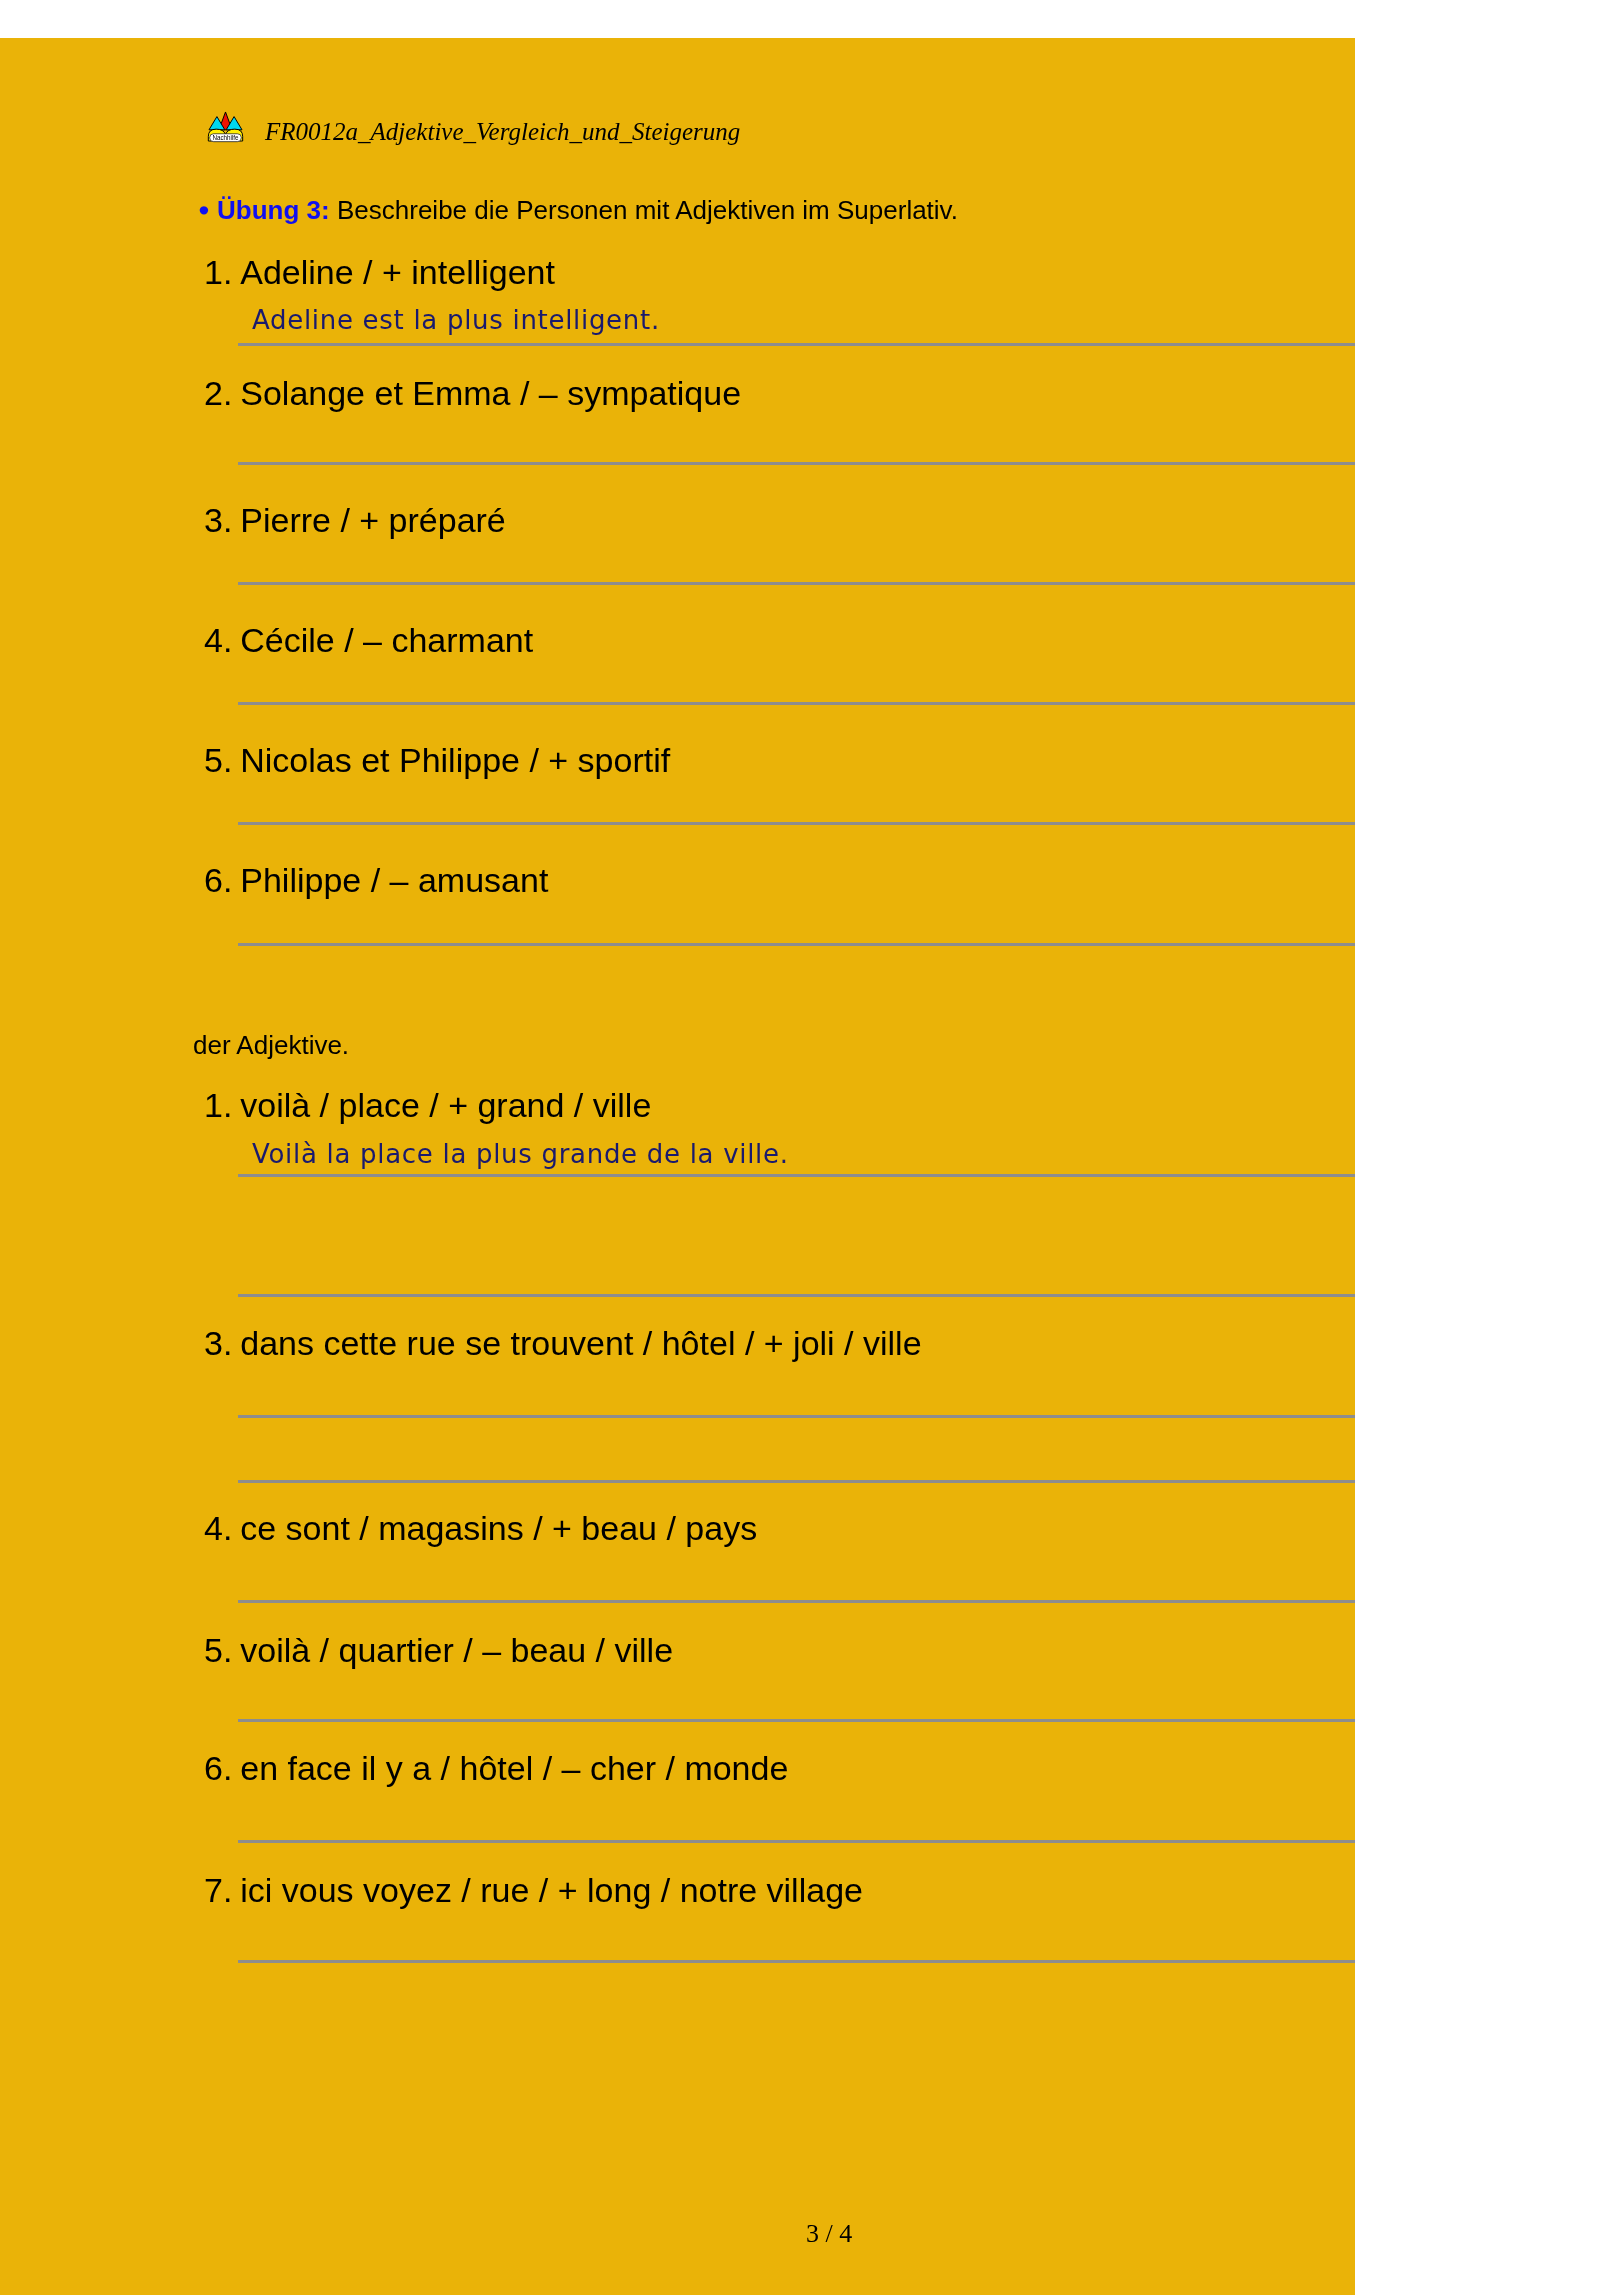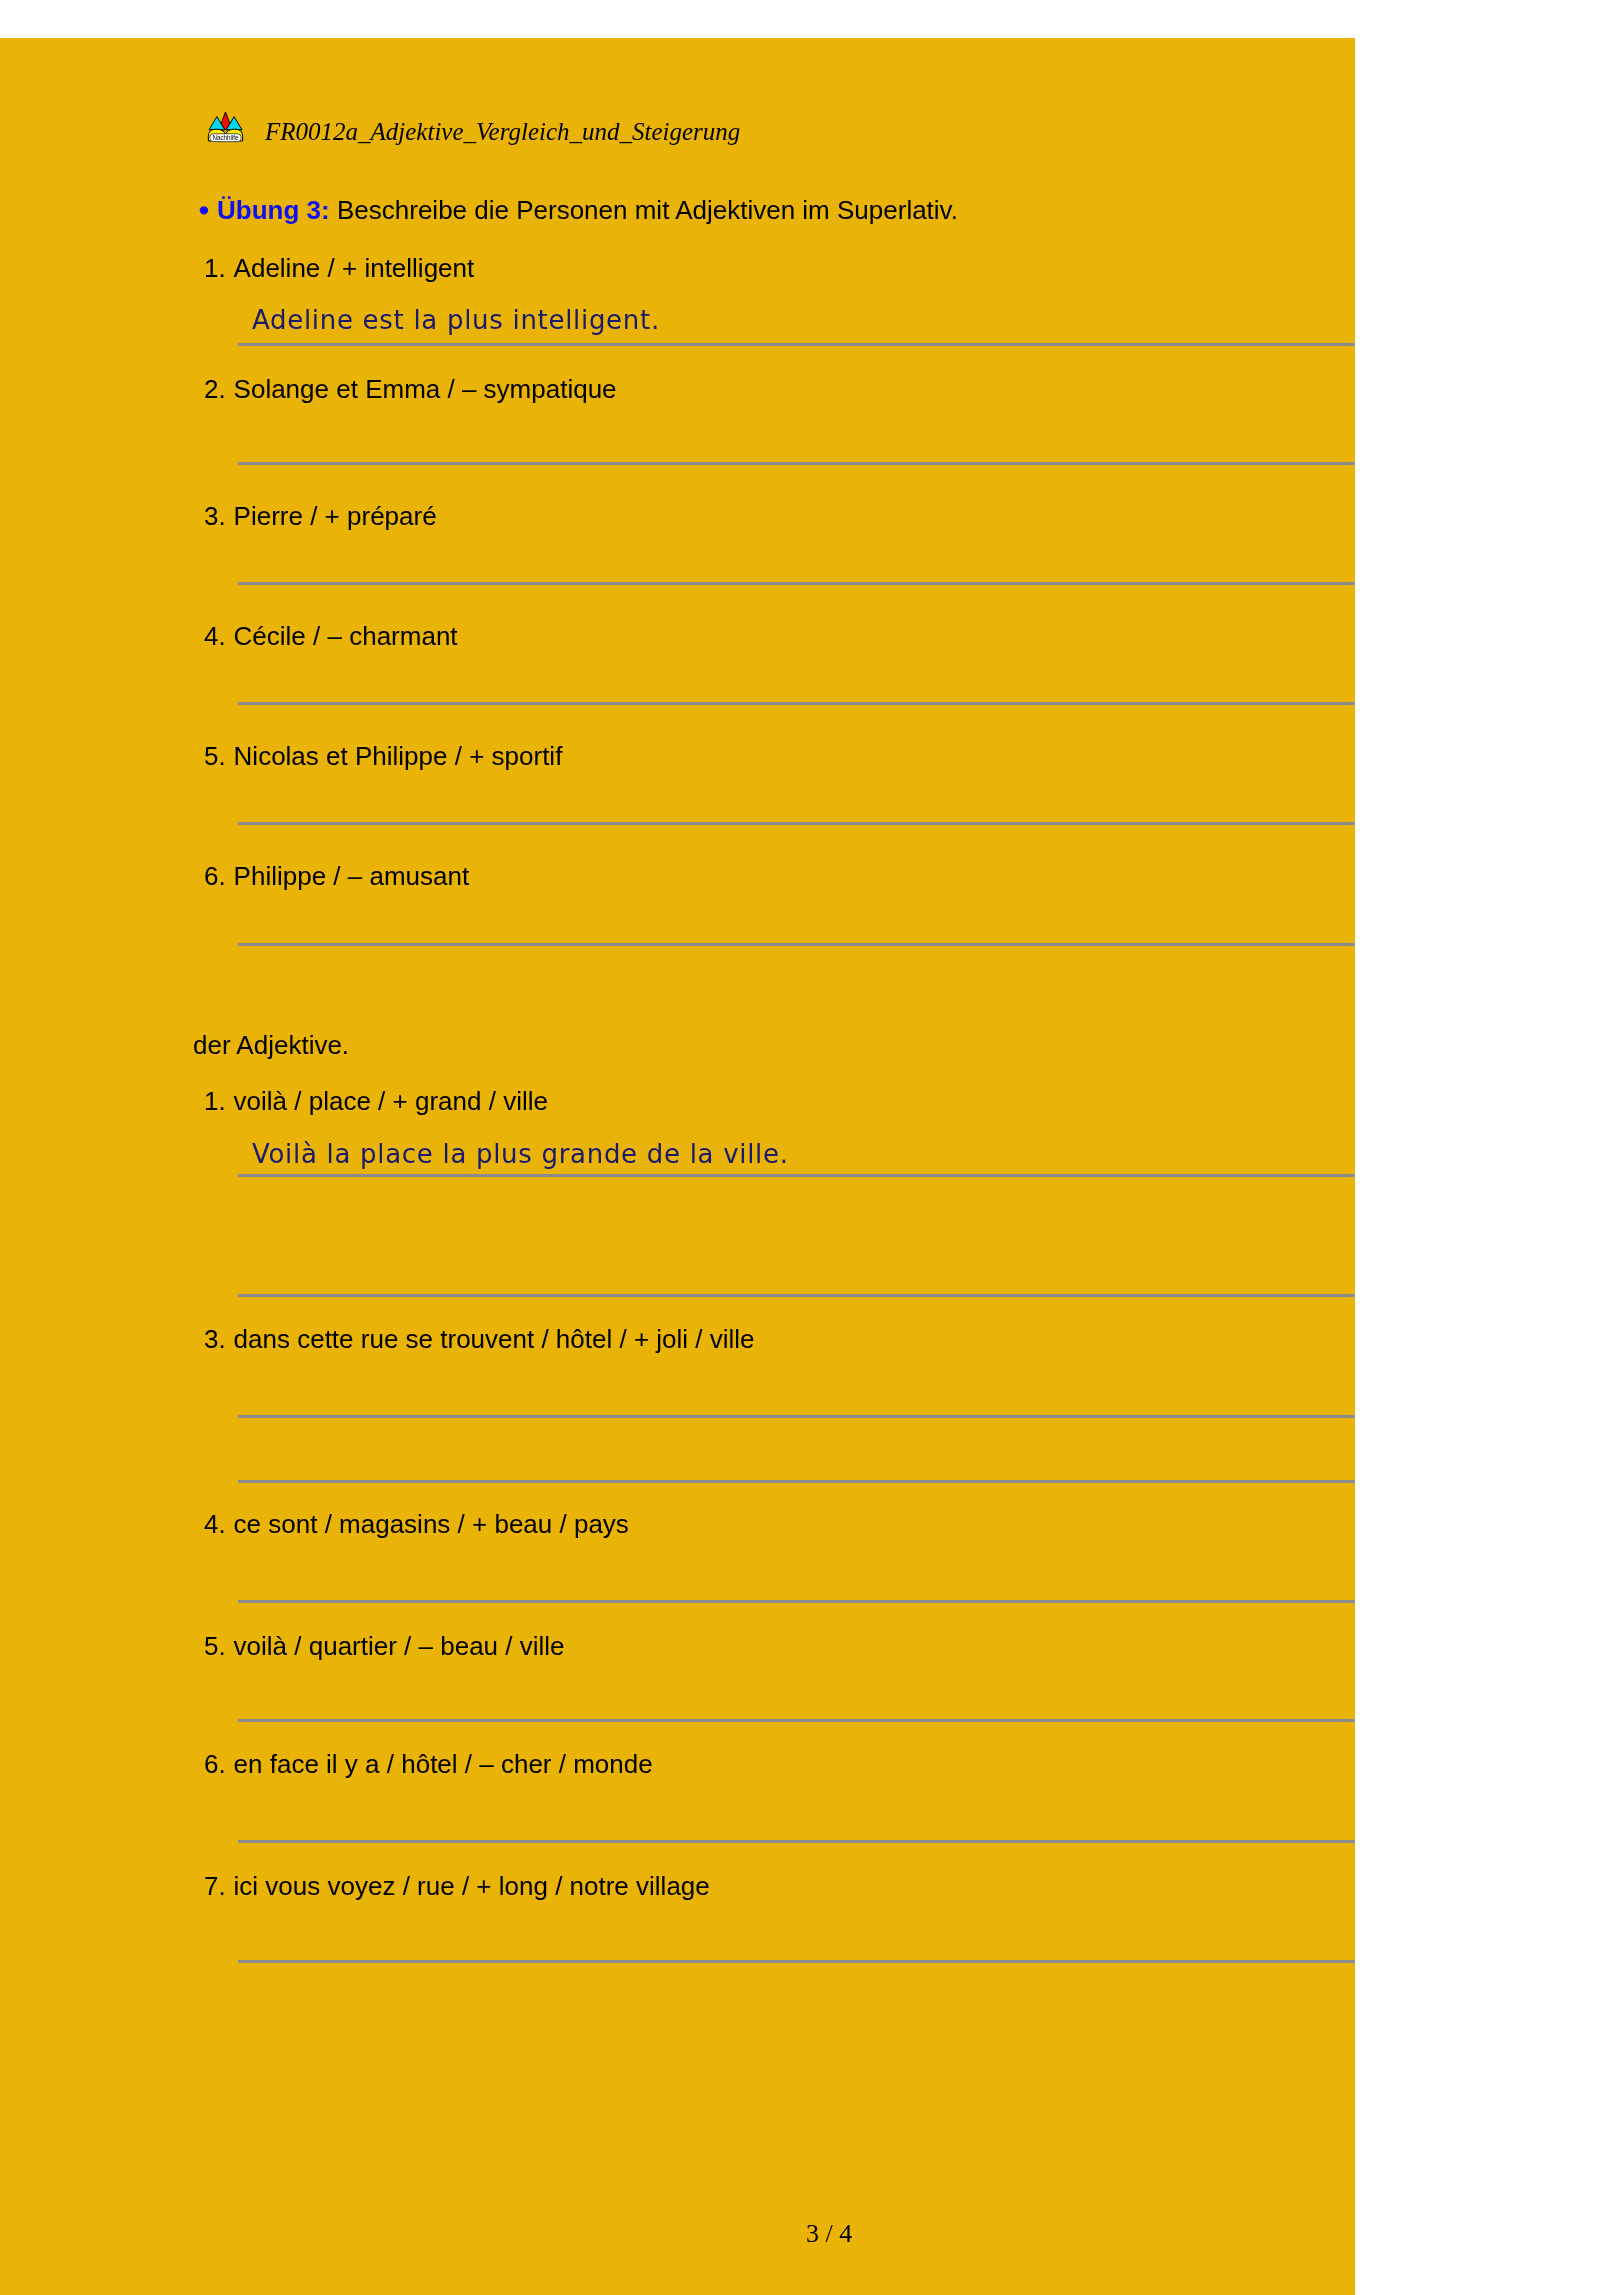--- a/index.html
+++ b/index.html
@@ -45,21 +45,21 @@
     position:relative;top:-3.3px;
   }
   .exlabel{
     color:var(--accent-blue,#1010f0);
     font-weight:bold;
     text-align:right;
   }
   
   .item{
     position:absolute;left:204px;
-    font-size:26px;
+    font-size:34px;
     white-space:nowrap;
   }
   .item .num{margin-right:7.9px;}
   
   .wline{
     position:absolute;left:238px;
     width:1231px;height:2.6px;
     background:var(--line-gray,#8d8d8d);
   }
   

